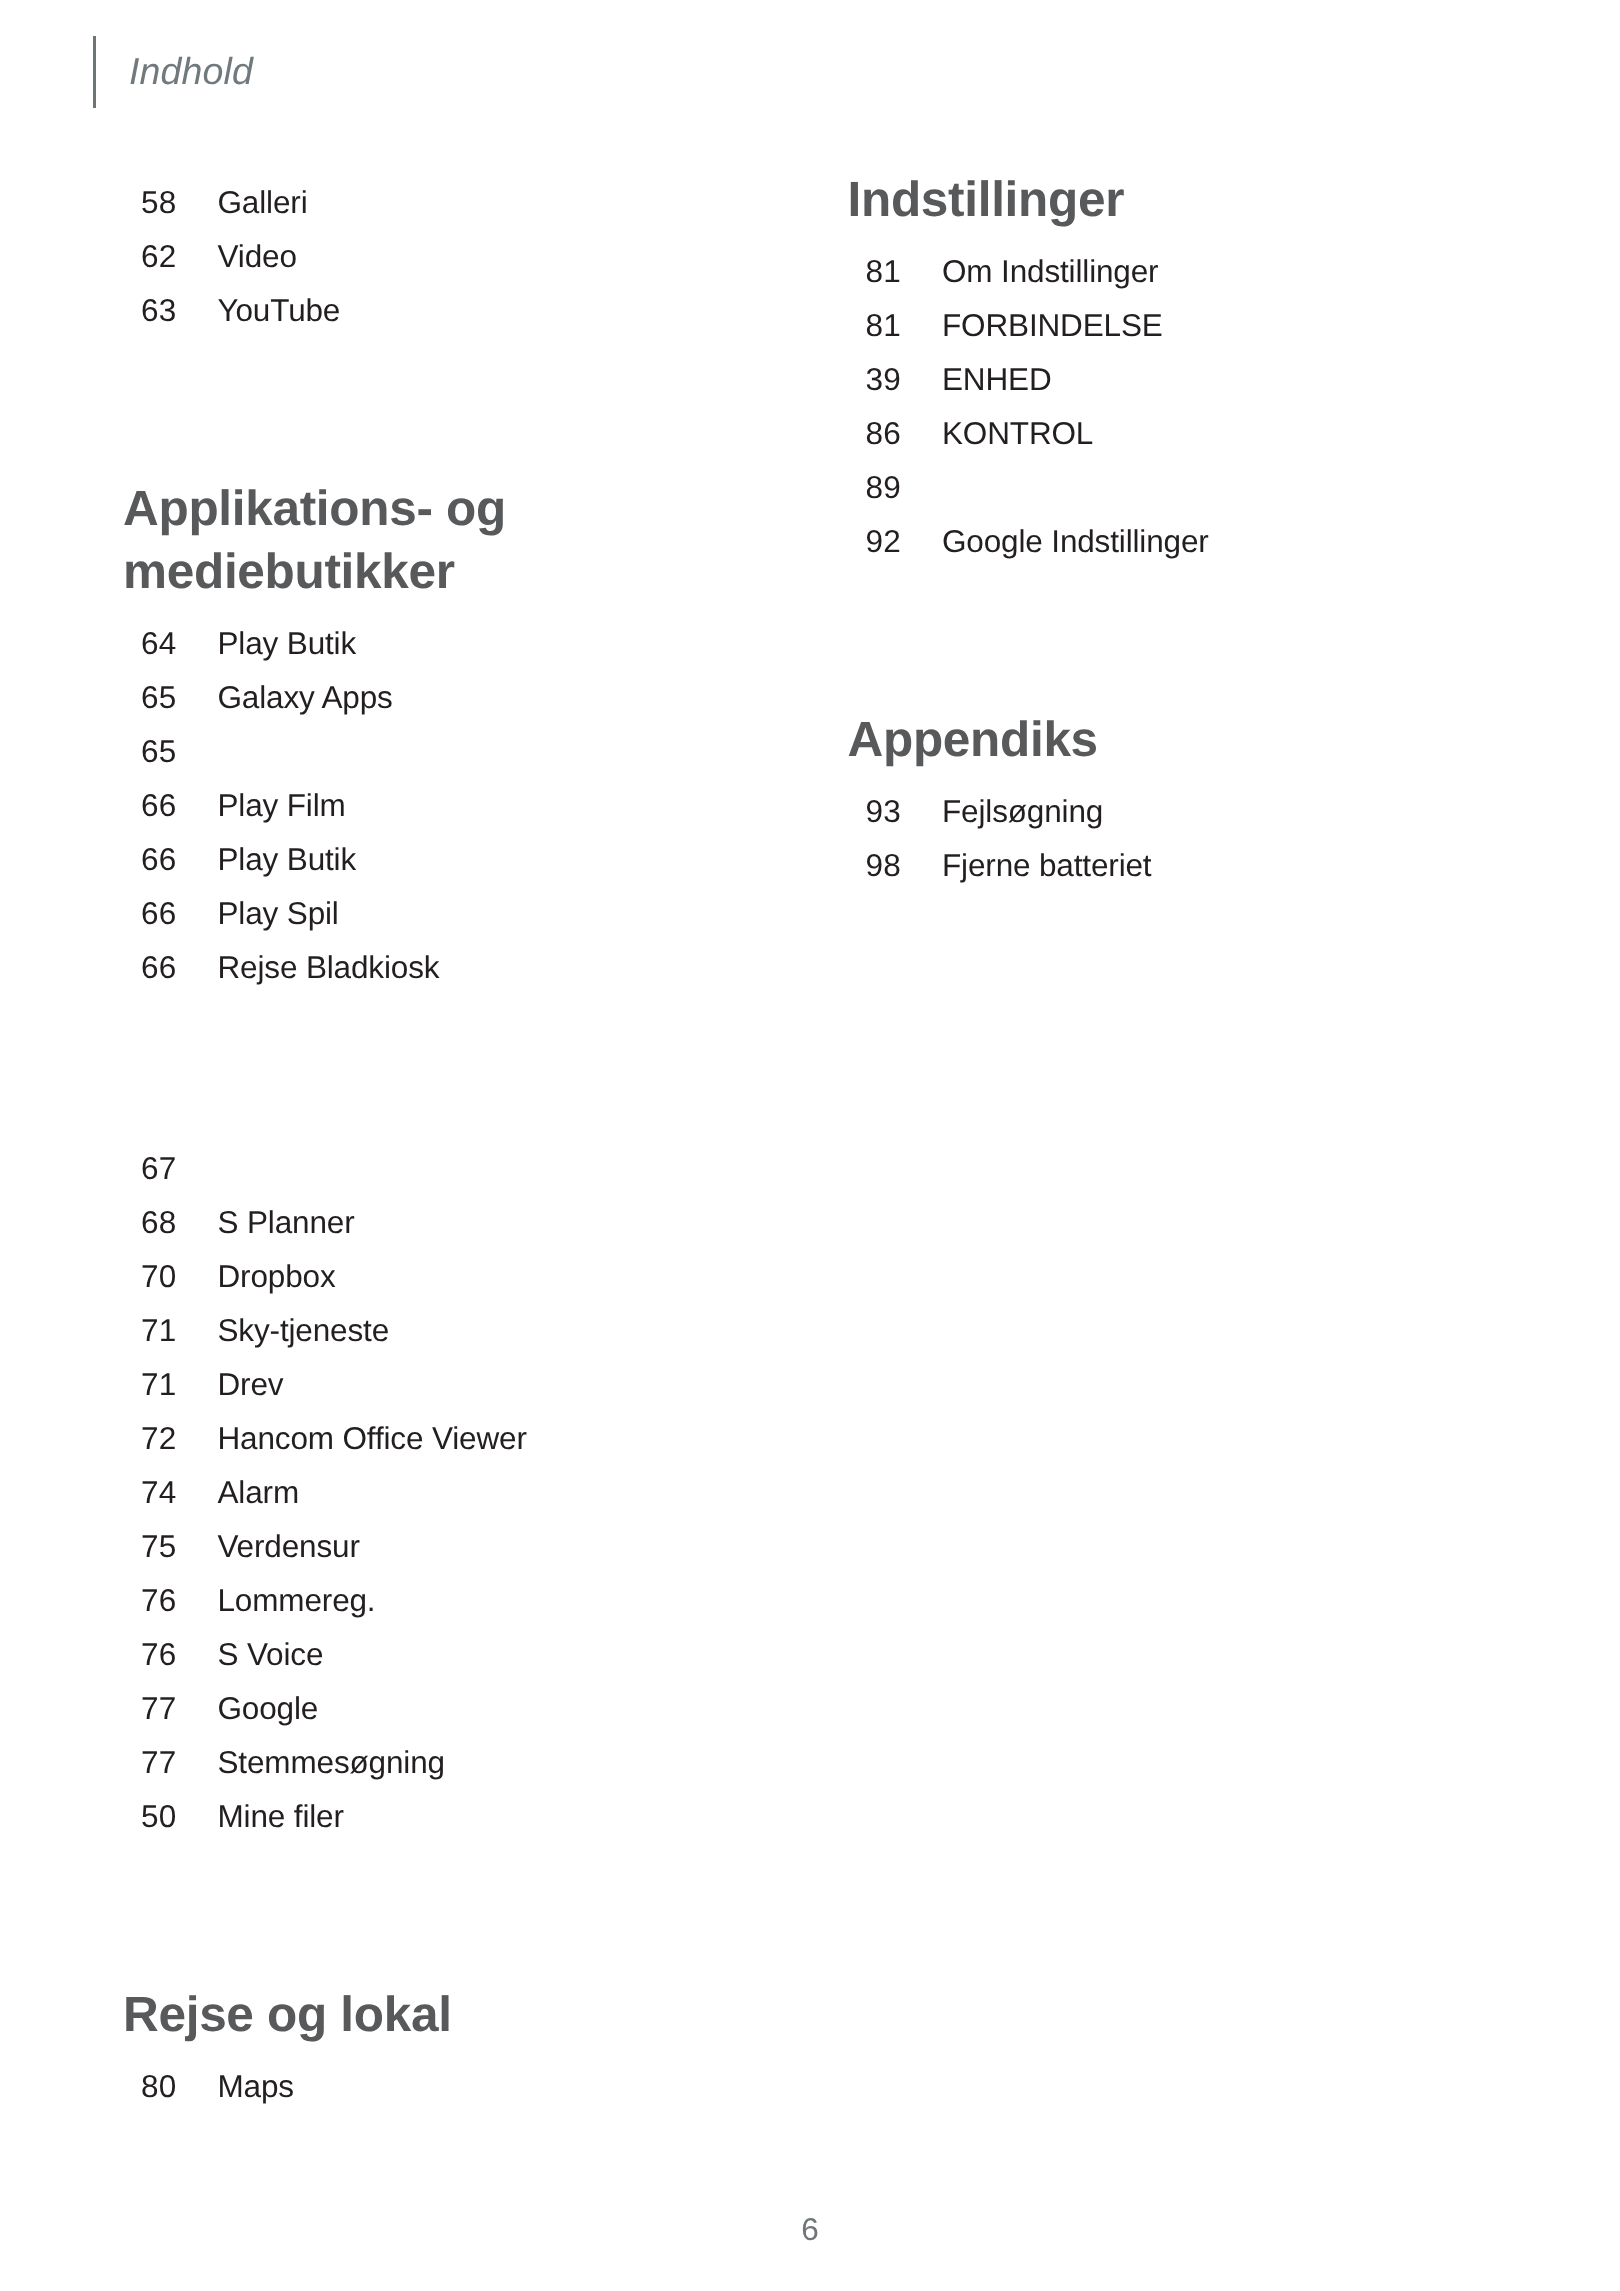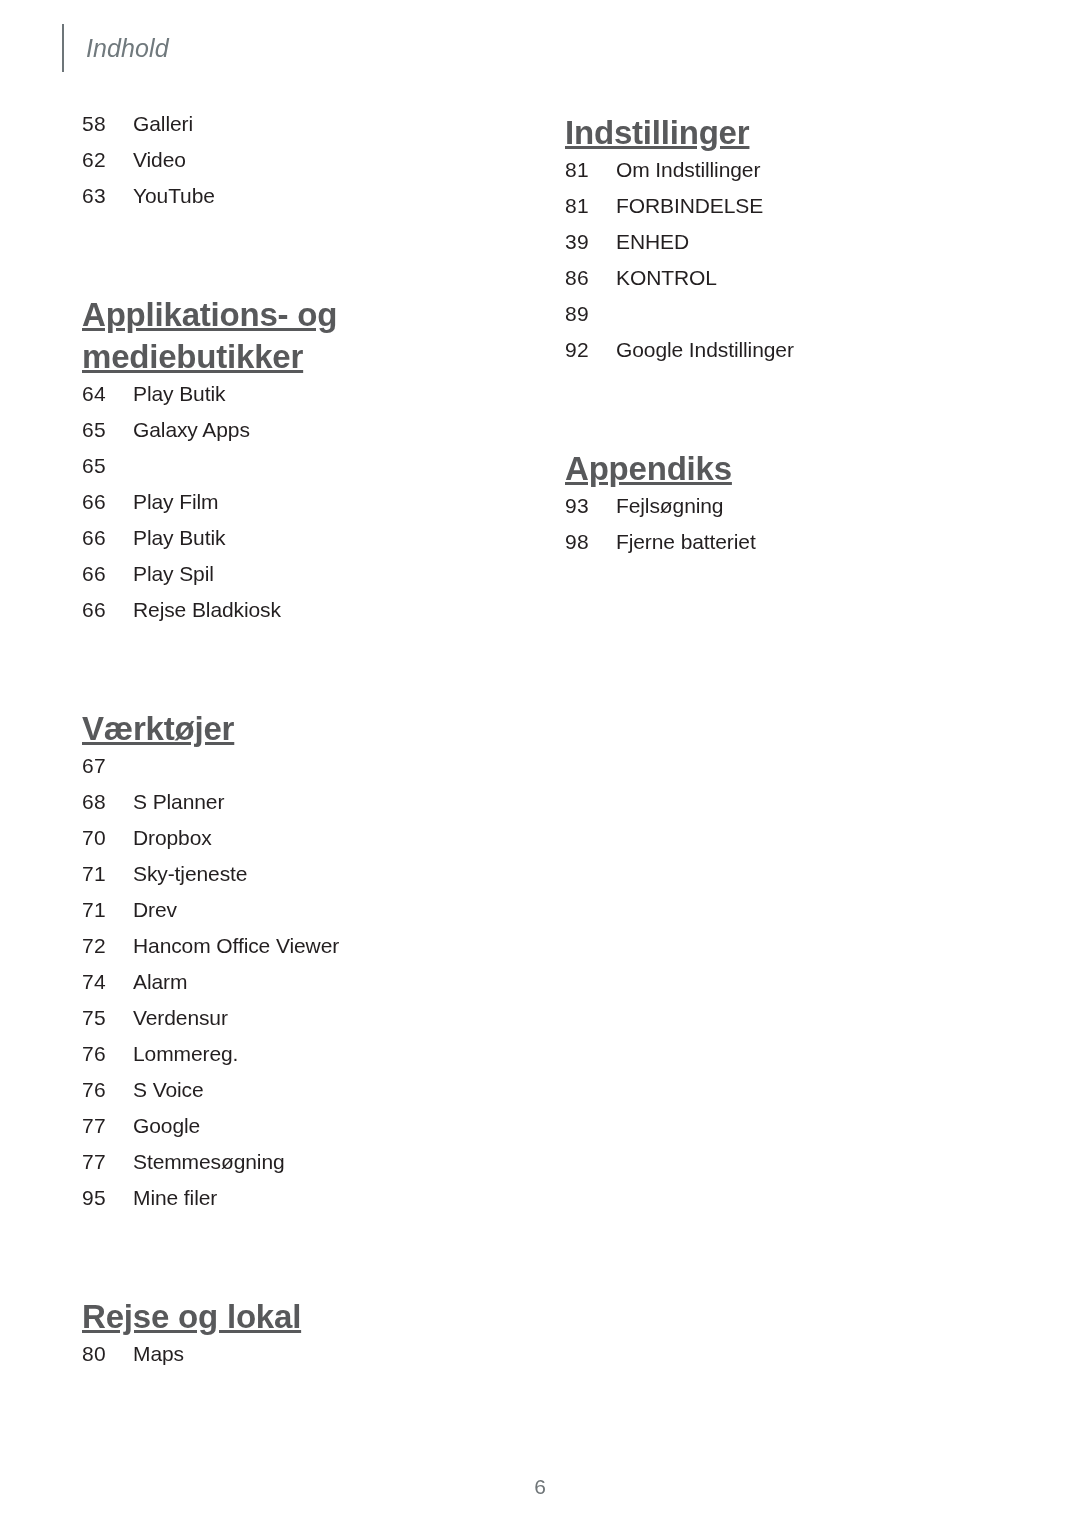--- a/index.html
+++ b/index.html
@@ -59,21 +59,21 @@
     font-size: 33px;
     font-weight: 700;
     color: #58595b;
     line-height: 42px;
     letter-spacing: -0.2px;
     white-space: pre-line;
   }
 
   
   .toc-list {
-    margin: 0;
+    margin: 12px;
     padding: 0;
     list-style: none;
   }
   .toc-row {
     display: flex;
     align-items: baseline;
     height: 36px;
     font-size: 21px;
     color: #231f20;
     font-weight: 400;
@@ -84,21 +84,21 @@
     text-align: left;
     letter-spacing: 0.2px;
   }
   .toc-label {
     flex: 1 1 auto;
     letter-spacing: -0.1px;
   }
 
   
   .gap-before-heading { height: 74px; }
-  .heading-pad        { padding-bottom: 4px; text-decoration: underline; }
+  .heading-pad        { padding-bottom: 4px; }
 
   
   .page-number {
     position: absolute;
     left: 0;
     top: 1475px;
     width: 1080px;
     text-align: center;
     font-size: 21px;
     color: #6f7578;
@@ -154,21 +154,20 @@
         <li class="toc-row">
           <span class="toc-page">66</span>
           <span class="toc-label">Play Spil</span>
         </li>
         <li class="toc-row">
           <span class="toc-page">66</span>
           <span class="toc-label">Rejse Bladkiosk</span>
         </li>
       </ul>
       <div class="gap-before-heading"></div>
-      <div class="section-heading heading-pad">Værktøjer</div>
       <ul class="toc-list">
         <li class="toc-row">
           <span class="toc-page">67</span>
         </li>
         <li class="toc-row">
           <span class="toc-page">68</span>
           <span class="toc-label">S Planner</span>
         </li>
         <li class="toc-row">
           <span class="toc-page">70</span>
@@ -204,21 +203,21 @@
         </li>
         <li class="toc-row">
           <span class="toc-page">77</span>
           <span class="toc-label">Google</span>
         </li>
         <li class="toc-row">
           <span class="toc-page">77</span>
           <span class="toc-label">Stemmesøgning</span>
         </li>
         <li class="toc-row">
-          <span class="toc-page">95</span>
+          <span class="toc-page">50</span>
           <span class="toc-label">Mine filer</span>
         </li>
       </ul>
       <div class="gap-before-heading"></div>
       <div class="section-heading heading-pad">Rejse og lokal</div>
       <ul class="toc-list">
         <li class="toc-row">
           <span class="toc-page">80</span>
           <span class="toc-label">Maps</span>
         </li>

